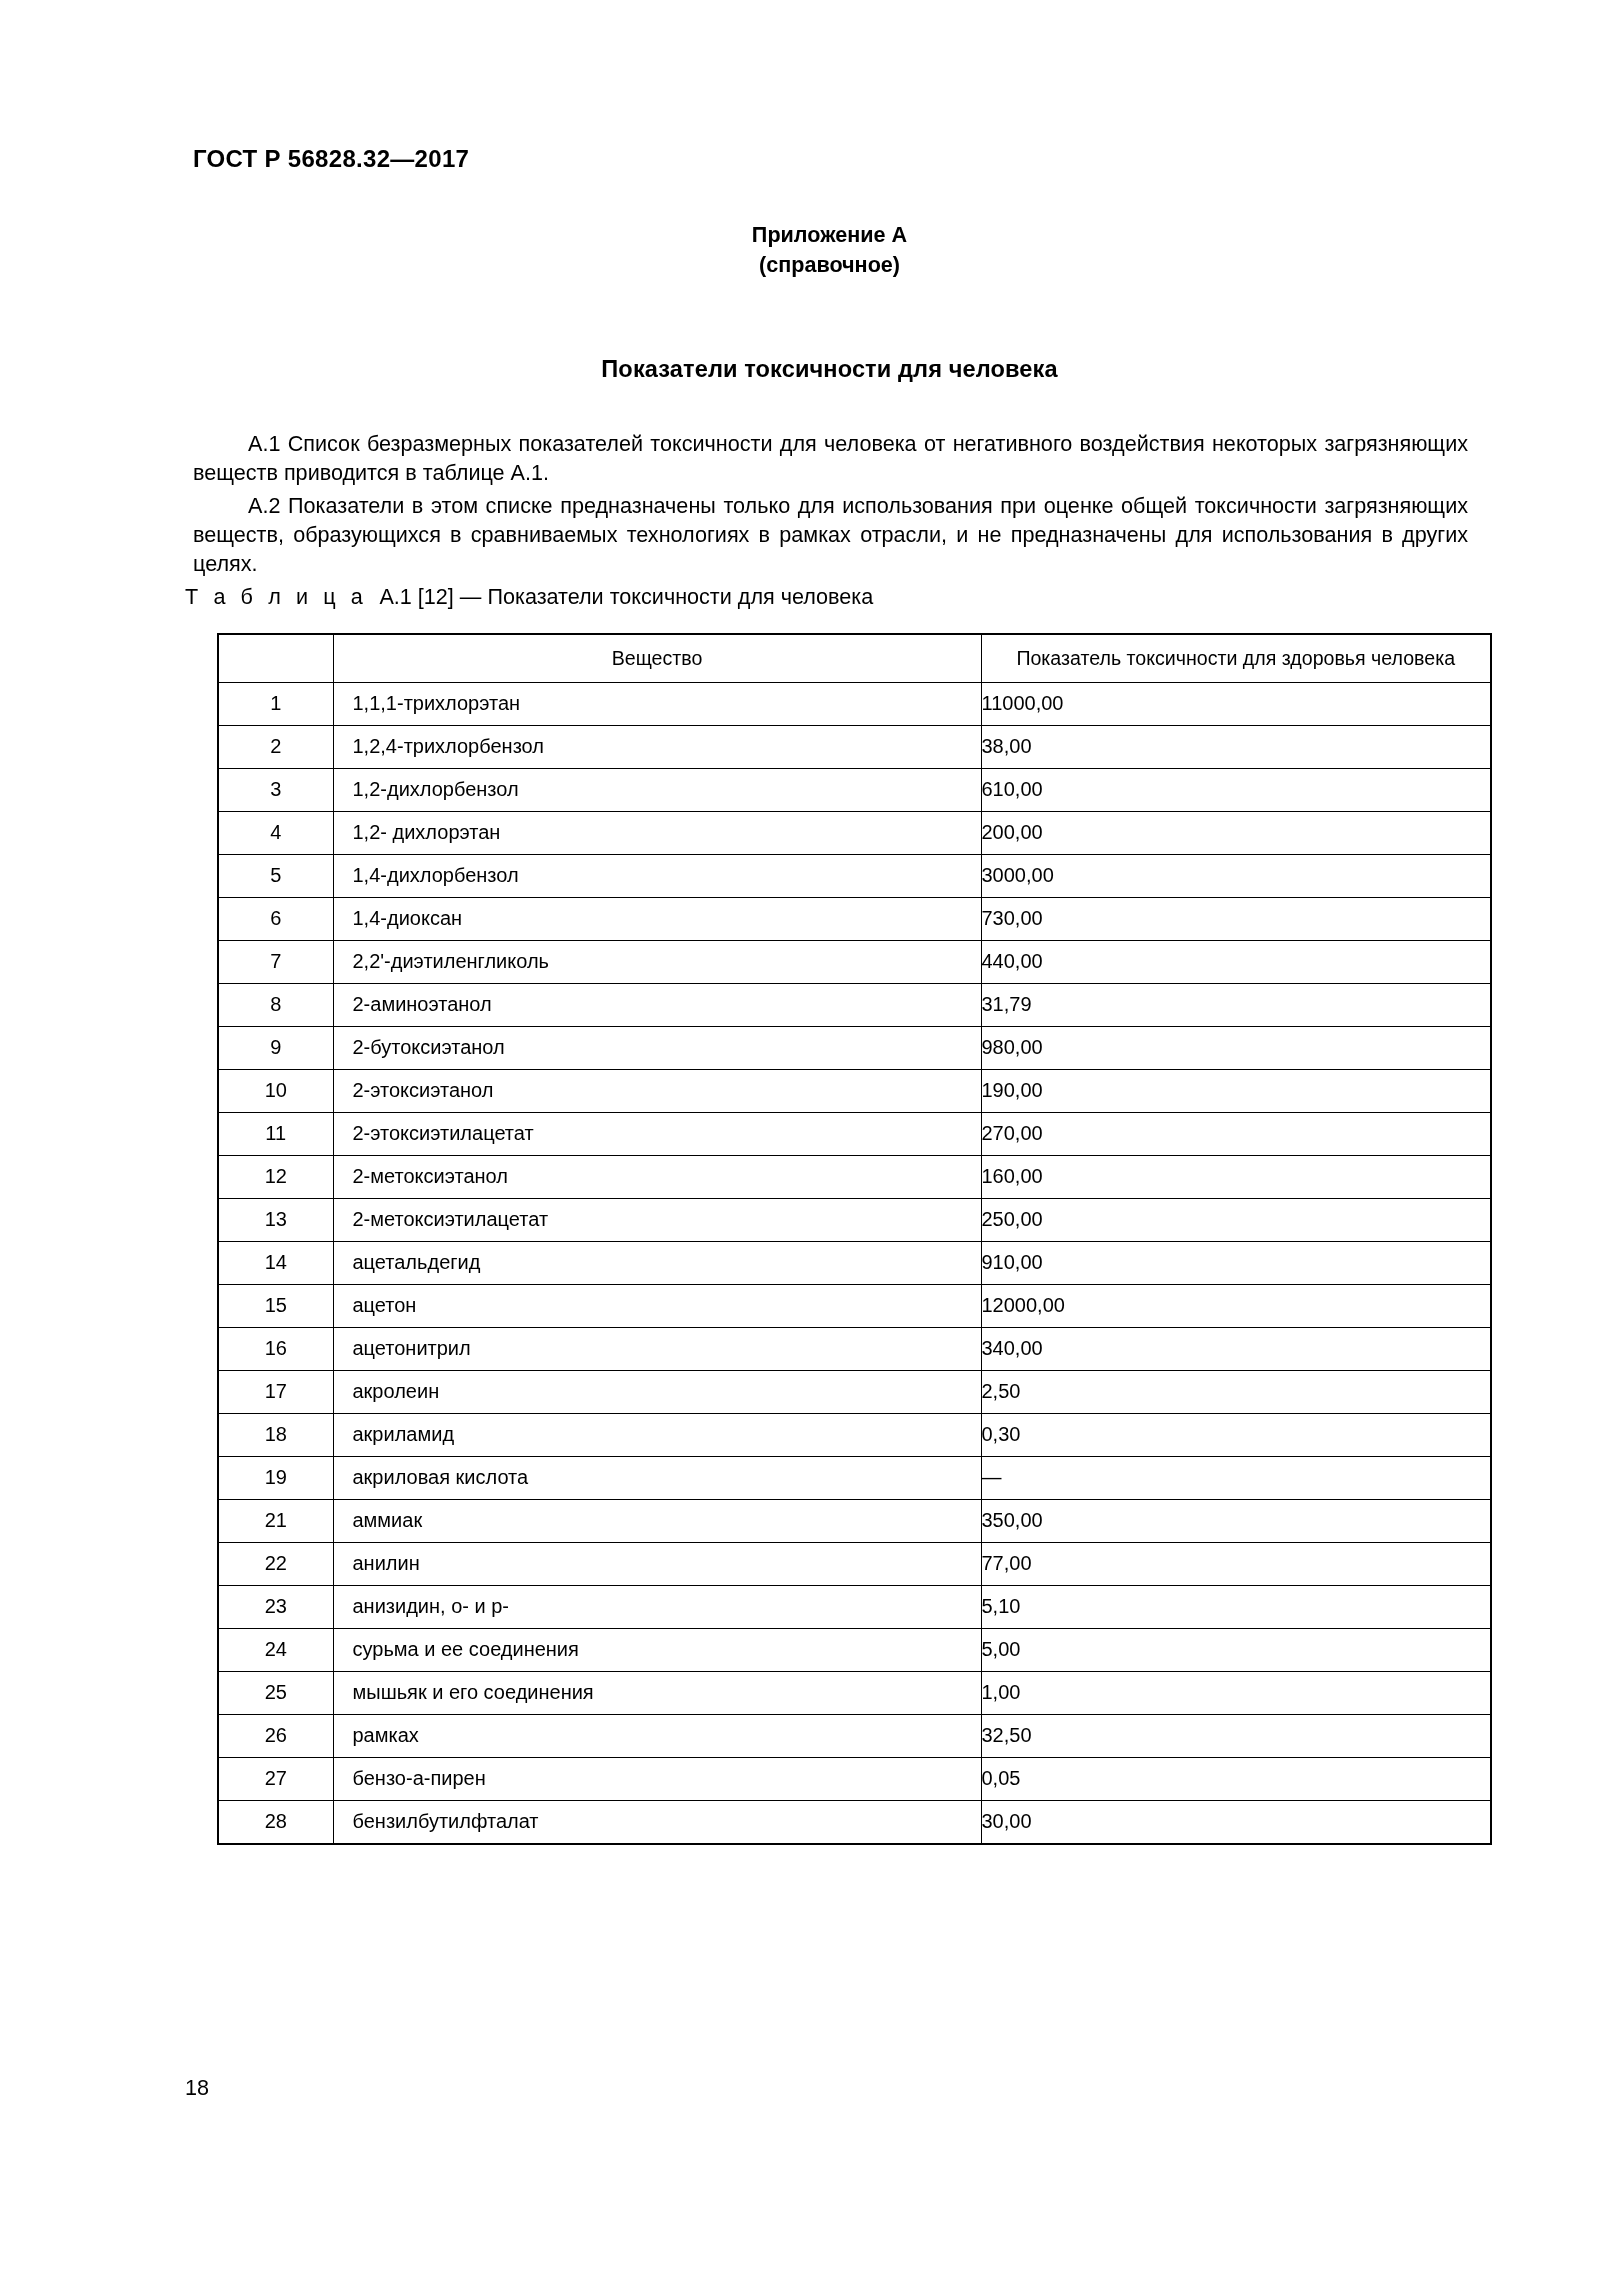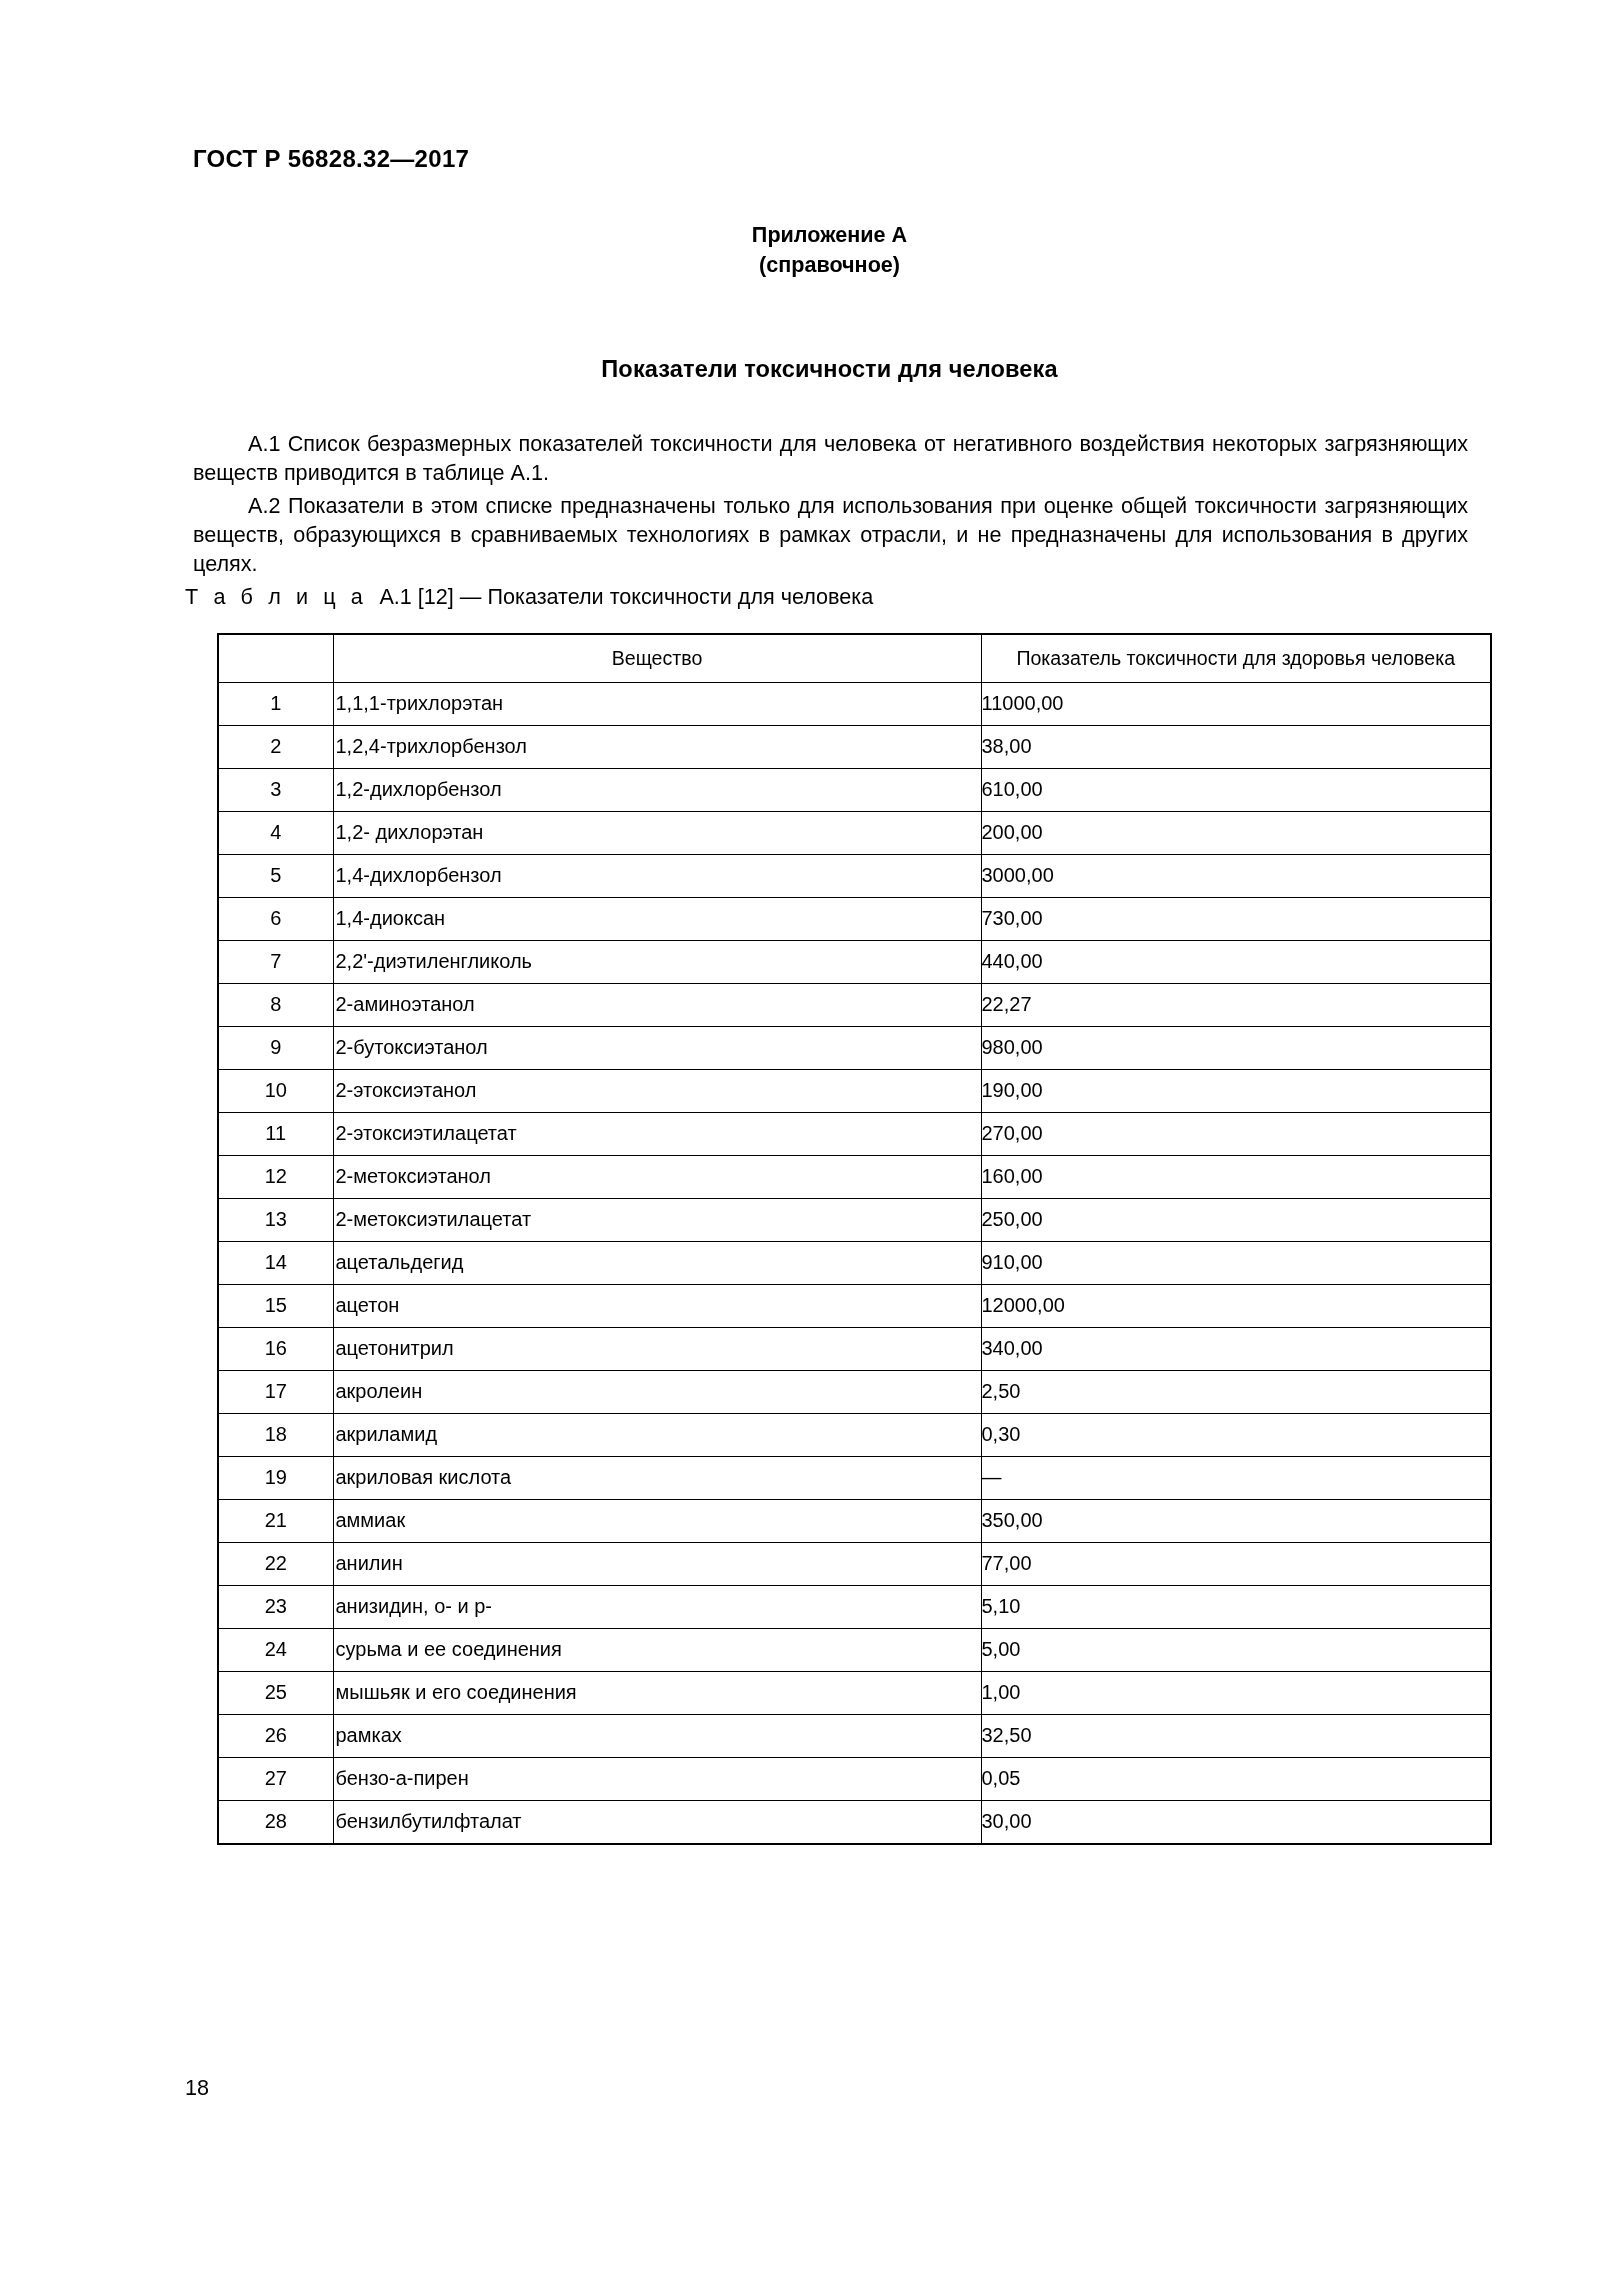--- a/index.html
+++ b/index.html
@@ -126,21 +126,21 @@
     font-size: 19.6px;
     padding: 3.9px 6.5px;
   }
   table.data-table thead th.th-num { }
   table.data-table tbody td.cell-num {
     text-align: center;
     font-size: 20px;
   }
   table.data-table tbody td.cell-name {
     text-align: left;
-    padding-left: 2px;
+    padding-left: 19px;
     font-size: 20px;
   }
   table.data-table tbody td.cell-value {
     text-align: left;
     padding-right: 13px;
     font-size: 20px;
   }
   
   table.data-table {
     border: 2px solid #000;
@@ -224,21 +224,21 @@
             <td class="cell-value">730,00</td>
           </tr>
           <tr>
             <td class="cell-num">7</td>
             <td class="cell-name">2,2'-диэтиленгликоль</td>
             <td class="cell-value">440,00</td>
           </tr>
           <tr>
             <td class="cell-num">8</td>
             <td class="cell-name">2-аминоэтанол</td>
-            <td class="cell-value">22,27</td>
+            <td class="cell-value">31,79</td>
           </tr>
           <tr>
             <td class="cell-num">9</td>
             <td class="cell-name">2-бутоксиэтанол</td>
             <td class="cell-value">980,00</td>
           </tr>
           <tr>
             <td class="cell-num">10</td>
             <td class="cell-name">2-этоксиэтанол</td>
             <td class="cell-value">190,00</td>

